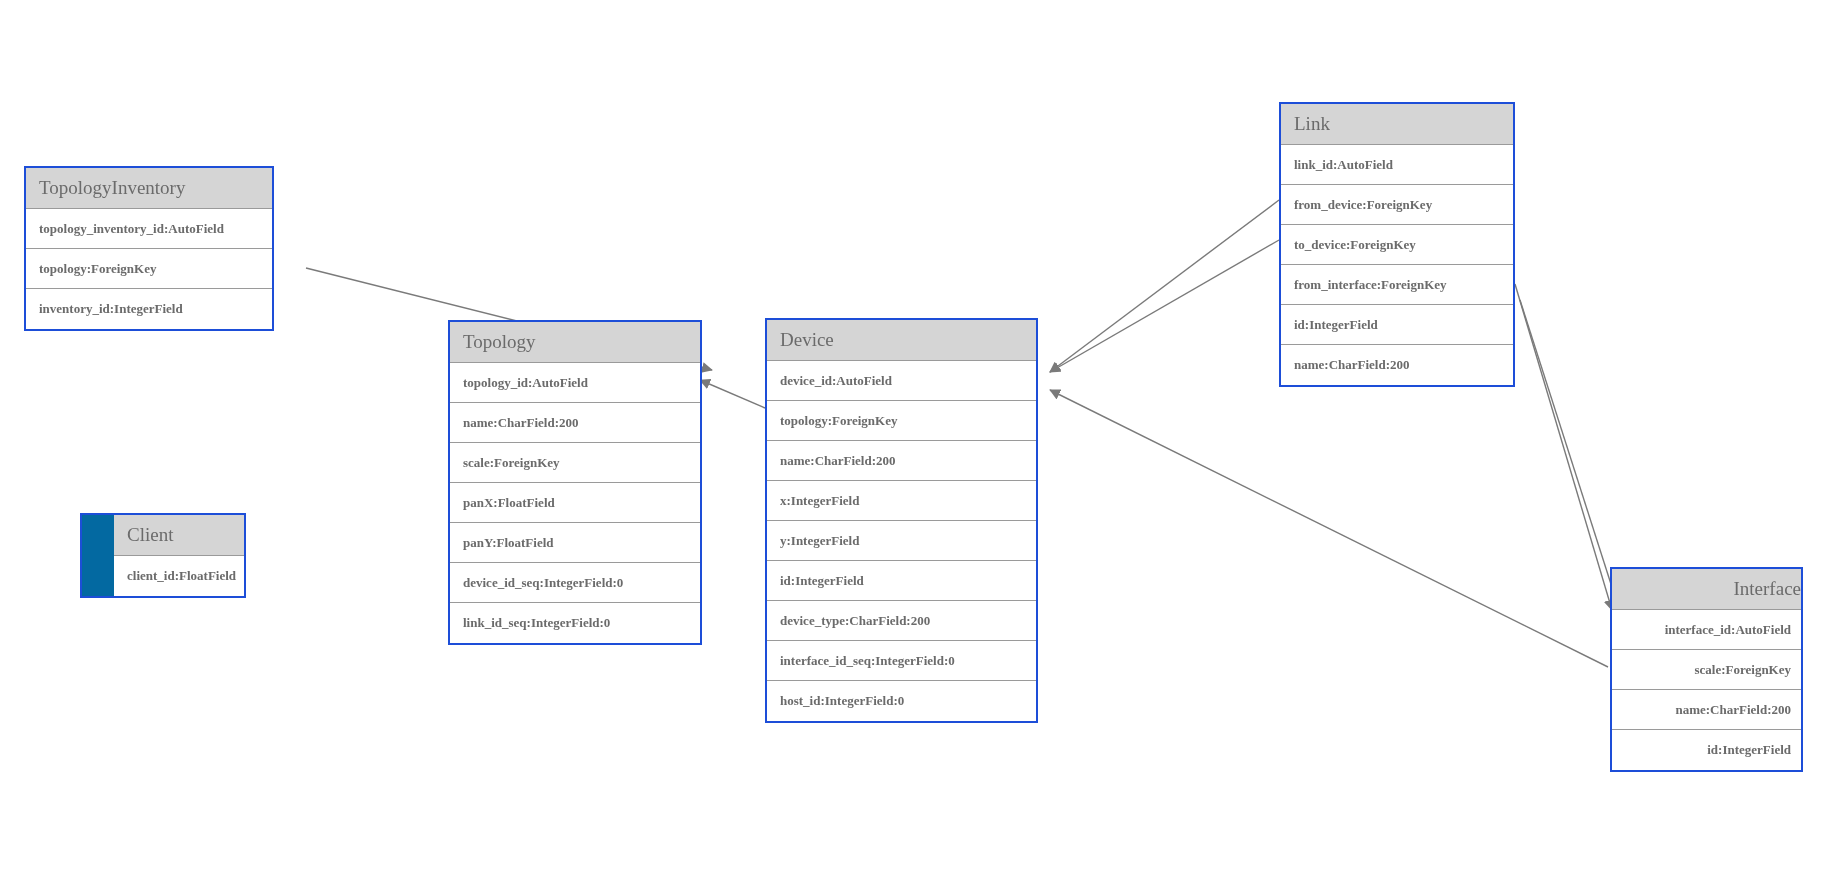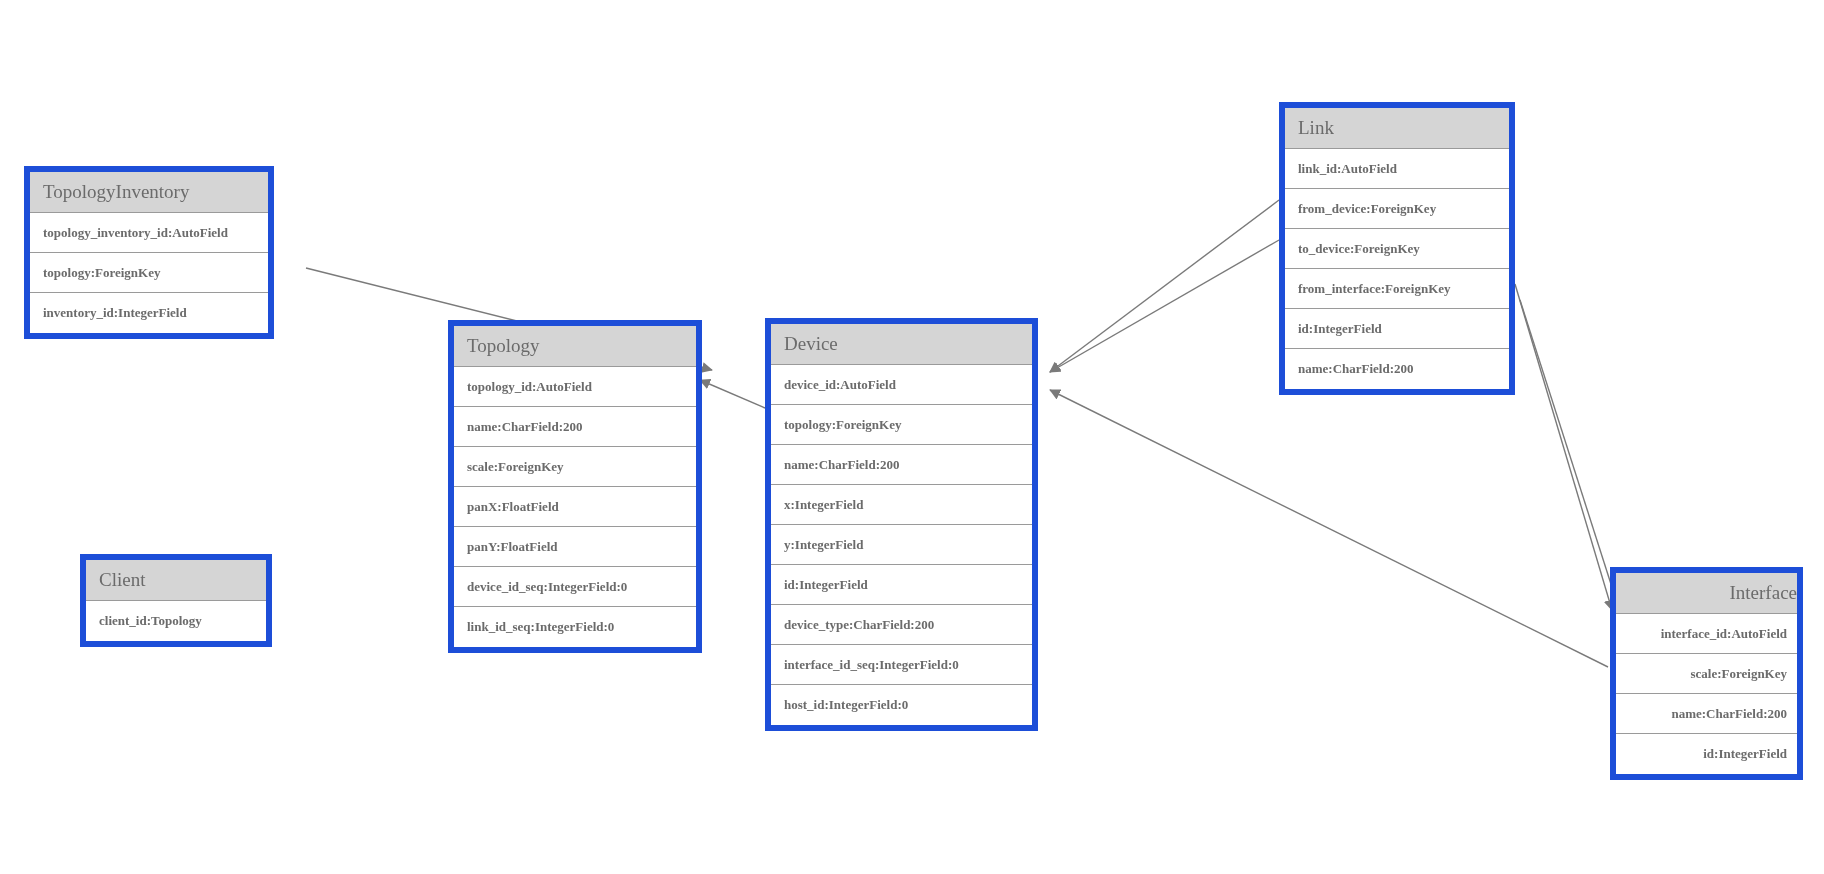--- a/index.html
+++ b/index.html
@@ -18,21 +18,21 @@
   svg#edges{
     position:absolute;
     left:0; top:0;
     width:1824px;
     height:874px;
     pointer-events:none;
   }
   .entity{
     position:absolute;
     box-sizing:border-box;
-    border:6px solid #1d4ed8;
+    border:2px solid #1d4ed8;
     background:#0369a1;
     z-index:2;
   }
   .entity .ent-header{
     box-sizing:border-box;
     background:#d5d5d5;
     border-bottom:1px solid #9a9a9a;
     color:#6b6b6b;
     font-size:19px;
     line-height:40px;
@@ -99,23 +99,23 @@
     </g>
   </svg>
 
   <div id="entity-layer">
       <div class="entity" style="left: 24px; top: 166px; width: 250px;">
         <div class="ent-header">TopologyInventory</div>
         <div class="ent-row">topology_inventory_id:AutoField</div>
         <div class="ent-row">topology:ForeignKey</div>
         <div class="ent-row last">inventory_id:IntegerField</div>
       </div>
-      <div class="entity" style="left: 80px; top: 554px; width: 192px;">
+      <div class="entity" style="left: 80px; top: 513px; width: 166px; padding-left: 32px;">
         <div class="ent-header">Client</div>
-        <div class="ent-row last">client_id:Topology</div>
+        <div class="ent-row last">client_id:FloatField</div>
       </div>
       <div class="entity" style="left: 448px; top: 320px; width: 254px;">
         <div class="ent-header">Topology</div>
         <div class="ent-row">topology_id:AutoField</div>
         <div class="ent-row">name:CharField:200</div>
         <div class="ent-row">scale:ForeignKey</div>
         <div class="ent-row">panX:FloatField</div>
         <div class="ent-row">panY:FloatField</div>
         <div class="ent-row">device_id_seq:IntegerField:0</div>
         <div class="ent-row last">link_id_seq:IntegerField:0</div>

